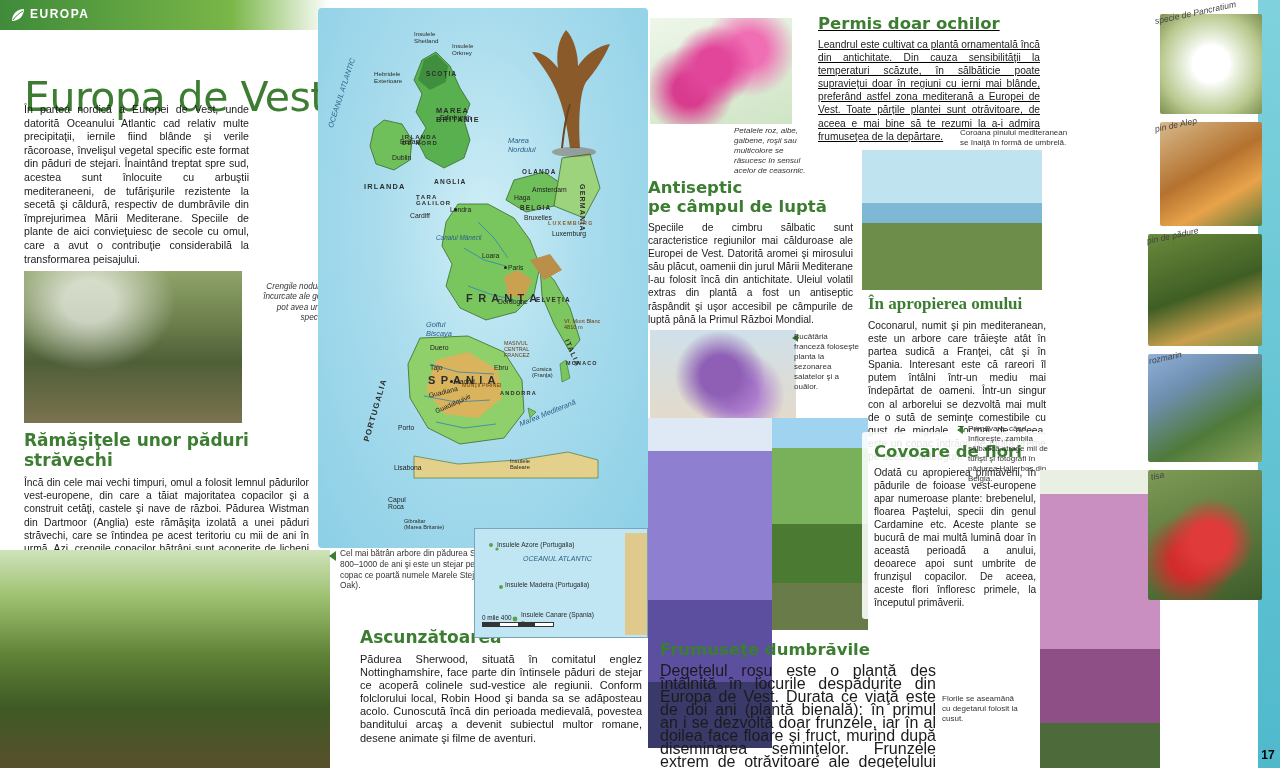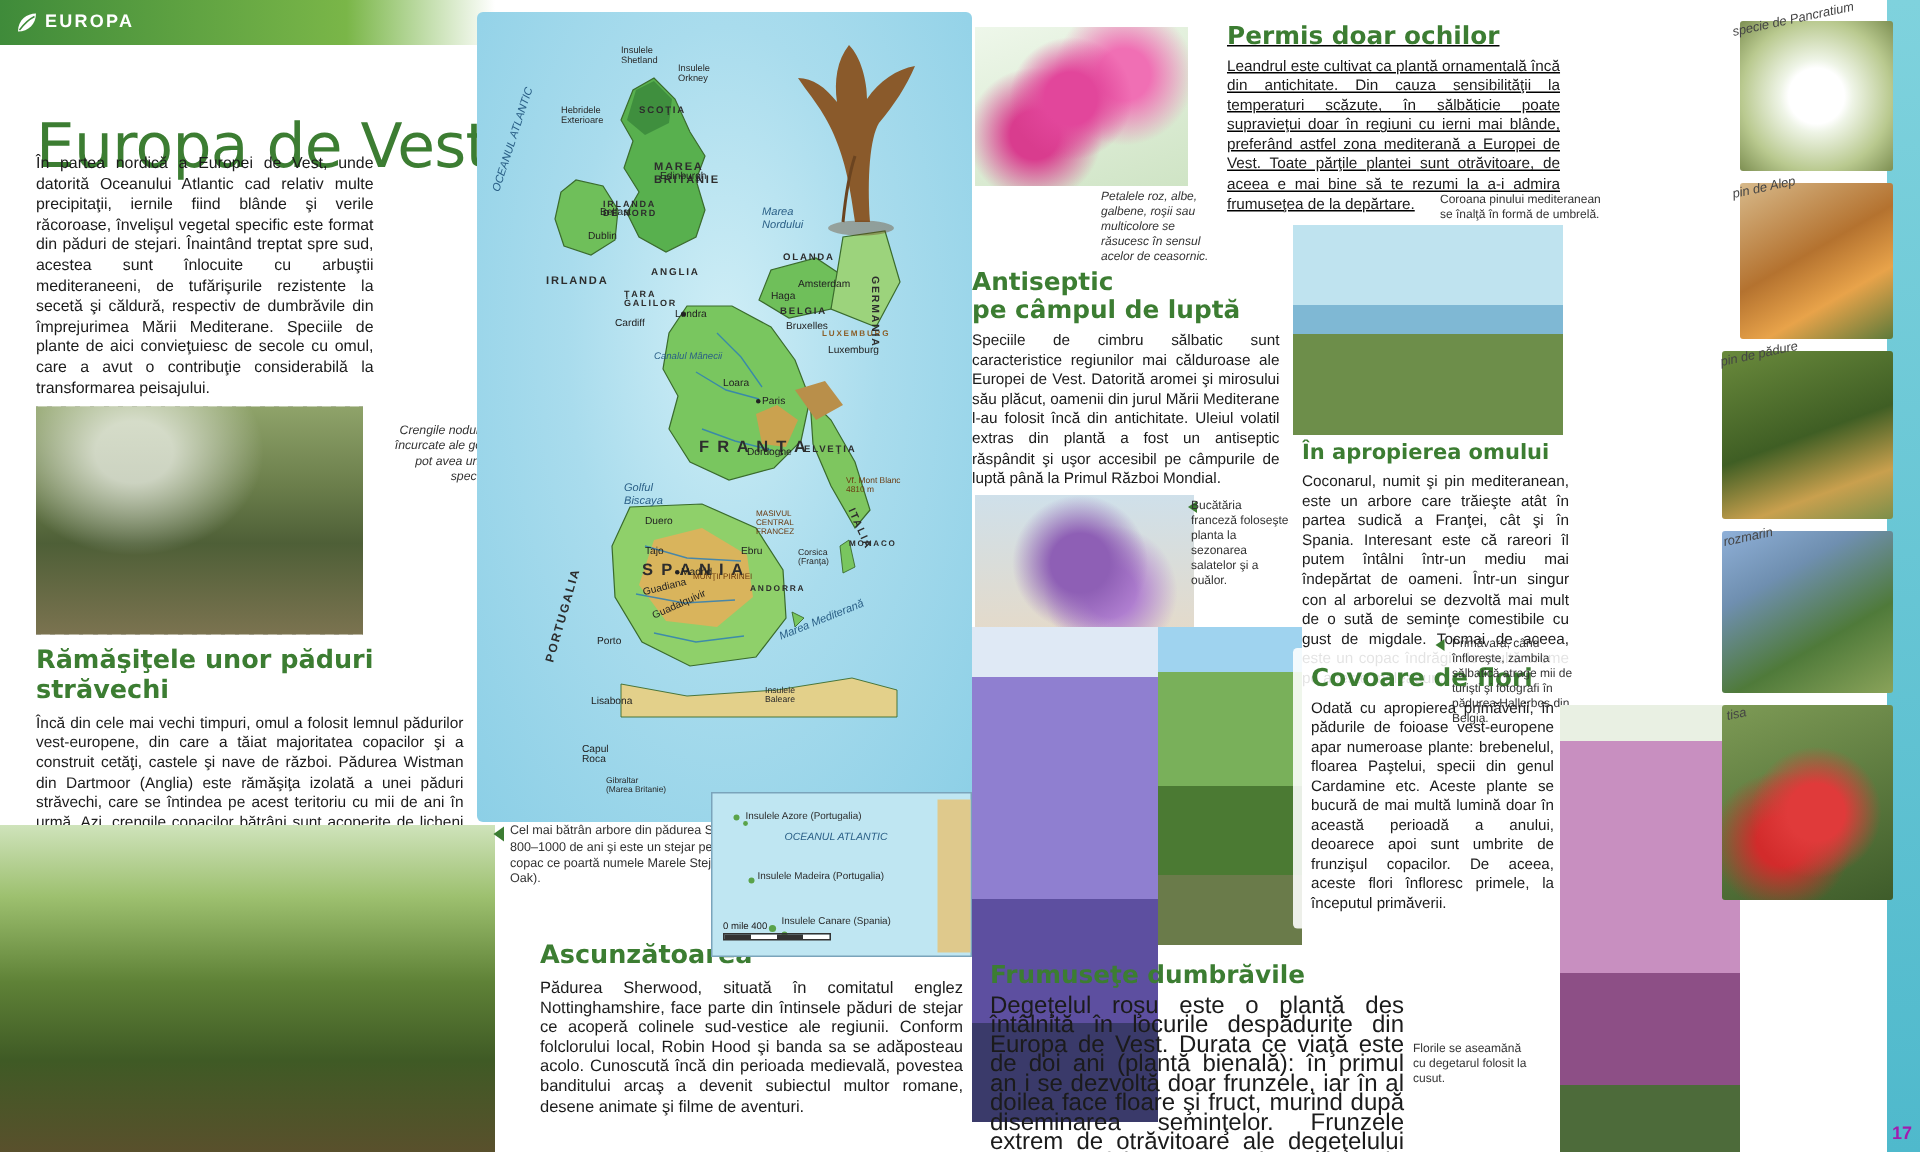--- a/index.html
+++ b/index.html
@@ -6,21 +6,21 @@
   html, body { margin:0; padding:0; }
   body {
     width:1280px; height:768px; overflow:hidden;
     font-family:"Liberation Sans", sans-serif;
     background:#ffffff; position:relative;
   }
   .page { position:absolute; inset:0; }
 
   
   .edge-band { position:absolute; right:0; top:0; width:22px; height:768px; background:linear-gradient(180deg,#7fd2dd,#4fb9cc); }
-  .page-num { position:absolute; right:2px; bottom:6px; width:20px; text-align:center; font-size:12px; font-weight:bold; color:#a21caf; }
+  .page-num { position:absolute; right:2px; bottom:6px; width:20px; text-align:center; font-size:12px; font-weight:bold; color:#000000; }
 
   
   .header-tab {
     position:absolute; left:0; top:0; width:330px; height:30px;
     background:linear-gradient(90deg,#3f8b3a,#7ab648 70%, rgba(122,182,72,0));
   }
   .header-tab .label {
     position:absolute; left:30px; top:7px; font-size:12px; letter-spacing:1.5px;
     color:#ffffff; font-weight:bold;
   }
@@ -116,21 +116,21 @@
     border-top:4px solid transparent;border-bottom:4px solid transparent;border-right:6px solid #3c7d32; }
 
   .ph-pine-sea { left:862px; top:150px; width:180px; height:140px;
     background:
       linear-gradient(180deg,#bfe3ef 0 38%, #7fb8d4 38% 52%, #6d8e4a 52% 100%),
       radial-gradient(ellipse at 30% 30%, rgba(40,80,30,.85) 0 22%, rgba(40,80,30,0) 50%);
   }
   .cap-coroana { position:absolute; left:960px; top:128px; width:110px; font-size:8px; line-height:10px; color:#333; }
 
   .sec-aproape { position:absolute; left:868px; top:294px; width:178px; }
-  .sec-aproape .h2 { font-size:14px; }
+  .sec-aproape .h2 { font-size:17px;font-family:Liberation Serif, serif; }
   .sec-aproape p { font-size:10.2px; line-height:13.1px; margin:5px 0 0; text-align:justify; color:#1b1b1b; }
 
   .ph-bluebell { left:648px; top:418px; width:124px; height:330px;
     background:
       linear-gradient(180deg,#dfe9f5 0 10%, #8f7fd0 10% 55%, #5d4fa0 55% 80%, #3a3a6a 80% 100%),
       repeating-linear-gradient(100deg, rgba(255,255,255,.12) 0 4px, rgba(40,30,80,.18) 4px 10px);
   }
   .ph-forest-walk { left:772px; top:418px; width:96px; height:212px;
     background:
       linear-gradient(180deg,#9fd3ef 0 14%, #79b05a 14% 50%, #4b7a33 50% 78%, #6a7b4a 78% 100%),
@@ -265,21 +265,21 @@
     <div class="lbl country" style="left:44px; top:432px; font-size:8px; transform:rotate(-74deg); transform-origin:left top;">PORTUGALIA</div>
     <div class="lbl country" style="left:204px; top:160px; font-size:6.4px;">OLANDA</div>
     <div class="lbl country" style="left:202px; top:196px; font-size:6.4px;">BELGIA</div>
     <div class="lbl country" style="left:230px; top:212px; font-size:5.4px; color:#8a5f2a;">LUXEMBURG</div>
     <div class="lbl country" style="left:268px; top:176px; font-size:7px; transform:rotate(90deg); transform-origin:left top;">GERMANIA</div>
     <div class="lbl country" style="left:218px; top:288px; font-size:6.4px;">ELVEŢIA</div>
     <div class="lbl country" style="left:252px; top:330px; font-size:7px; transform:rotate(66deg); transform-origin:left top;">ITALIA</div>
     <div class="lbl country" style="left:182px; top:382px; font-size:5.6px;">ANDORRA</div>
     <div class="lbl country" style="left:248px; top:352px; font-size:5.4px;">MONACO</div>
     <div class="lbl sea" style="left:118px; top:226px; font-size:6.4px;">Canalul Mânecii</div>
-    <div class="lbl sea" style="left:98px; top:312px;">Golful<br>Biscaya</div>
+    <div class="lbl sea" style="left:108px; top:312px;">Golful<br>Biscaya</div>
     <div class="lbl sea" style="left:200px; top:412px; transform:rotate(-22deg); transform-origin:left top;">Marea Mediterană</div>
     <div class="lbl" style="left:96px; top:22px; font-size:6.2px;">Insulele<br>Shetland</div>
     <div class="lbl" style="left:134px; top:34px; font-size:6.2px;">Insulele<br>Orkney</div>
     <div class="lbl" style="left:56px; top:62px; font-size:6.2px;">Hebridele<br>Exterioare</div>
     <div class="lbl" style="left:246px; top:310px; font-size:5.6px; color:#6b3a10;">Vf. Mont Blanc<br>4810 m</div>
     <div class="lbl" style="left:186px; top:332px; font-size:5.4px; color:#6b3a10;">MASIVUL<br>CENTRAL<br>FRANCEZ</div>
     <div class="lbl" style="left:144px; top:374px; font-size:5.4px; color:#6b3a10;">MUNŢII PIRINEI</div>
     <div class="lbl" style="left:214px; top:358px; font-size:5.8px;">Corsica<br>(Franţa)</div>
     <div class="lbl" style="left:192px; top:450px; font-size:5.8px;">Insulele<br>Baleare</div>
     <div class="lbl" style="left:86px; top:510px; font-size:5.6px;">Gibraltar<br>(Marea Britanie)</div>

